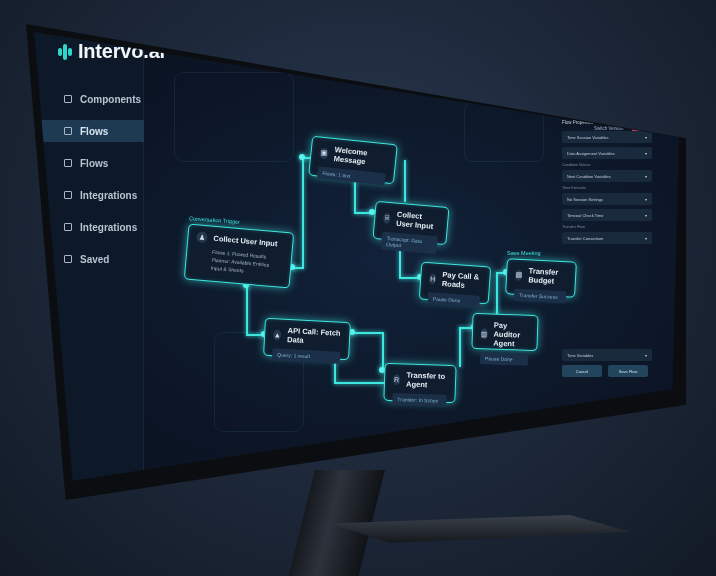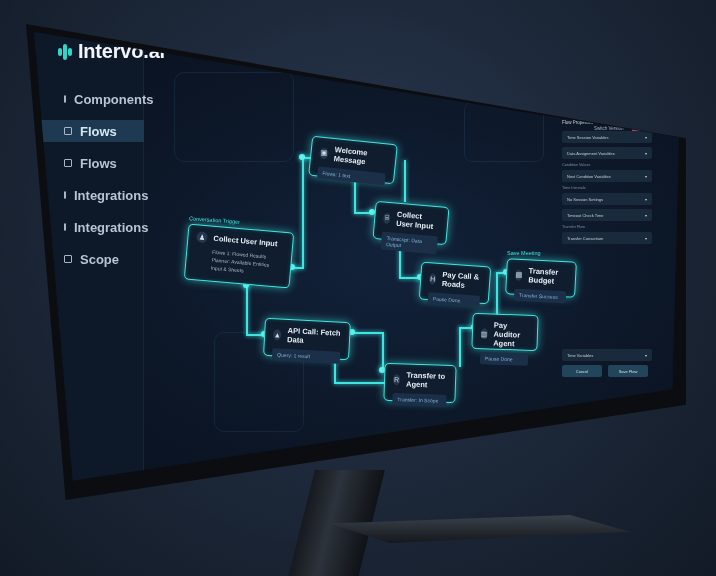--- a/index.html
+++ b/index.html
@@ -45,21 +45,21 @@
   .logo {
     position: absolute; left: 24px; top: 8px; display: flex; align-items: center; gap: 6px;
   }
   .logo-mark { width: 14px; height: 16px; position: relative; }
   .logo-mark span { position: absolute; background: #2fd6c8; border-radius: 2px; }
   .logo-text { color: #f2f6fa; font-size: 20px; font-weight: bold; letter-spacing: -0.2px; }
   .nav { position: absolute; left: 0; top: 56px; width: 110px; }
   .nav-item {
     display: flex; align-items: center; gap: 8px;
     height: 22px; padding-left: 30px; margin-bottom: 10px;
-    color: #b8c4d2; font-size: 13px; font-weight: bold; text-align: center;
+    color: #b8c4d2; font-size: 10px; font-weight: bold; text-align: center;
   }
   .nav-item.active {
     background: #1d3a52; border-left: 3px solid #2fd6c8; padding-left: 27px; color: #d4e6f2;
   }
   .nav-icon {
     width: 8px; height: 8px; border: 1.5px solid #a9b6c5; border-radius: 1px;
   }
   
   .node {
     position: absolute; background: #0f1d2e;
@@ -145,21 +145,21 @@
       <div class="nav-item">
         <span class="nav-icon"></span>
         <span>Integrations</span>
       </div>
       <div class="nav-item">
         <span class="nav-icon"></span>
         <span>Integrations</span>
       </div>
       <div class="nav-item">
         <span class="nav-icon"></span>
-        <span>Scope</span>
+        <span>Saved</span>
       </div>
     </div>
   </div>
 
   <div class="wire" style="left:268px;top:125px;width:1.5px;height:110px;"></div>
   <div class="wire" style="left:258px;top:235px;width:12px;height:1.5px;"></div>
   <div class="wire" style="left:268px;top:125px;width:10px;height:1.5px;"></div>
   <div class="wire" style="left:320px;top:140px;width:1.5px;height:40px;"></div>
   <div class="wire" style="left:320px;top:180px;width:18px;height:1.5px;"></div>
   <div class="wire" style="left:370px;top:128px;width:1.5px;height:42px;"></div>

